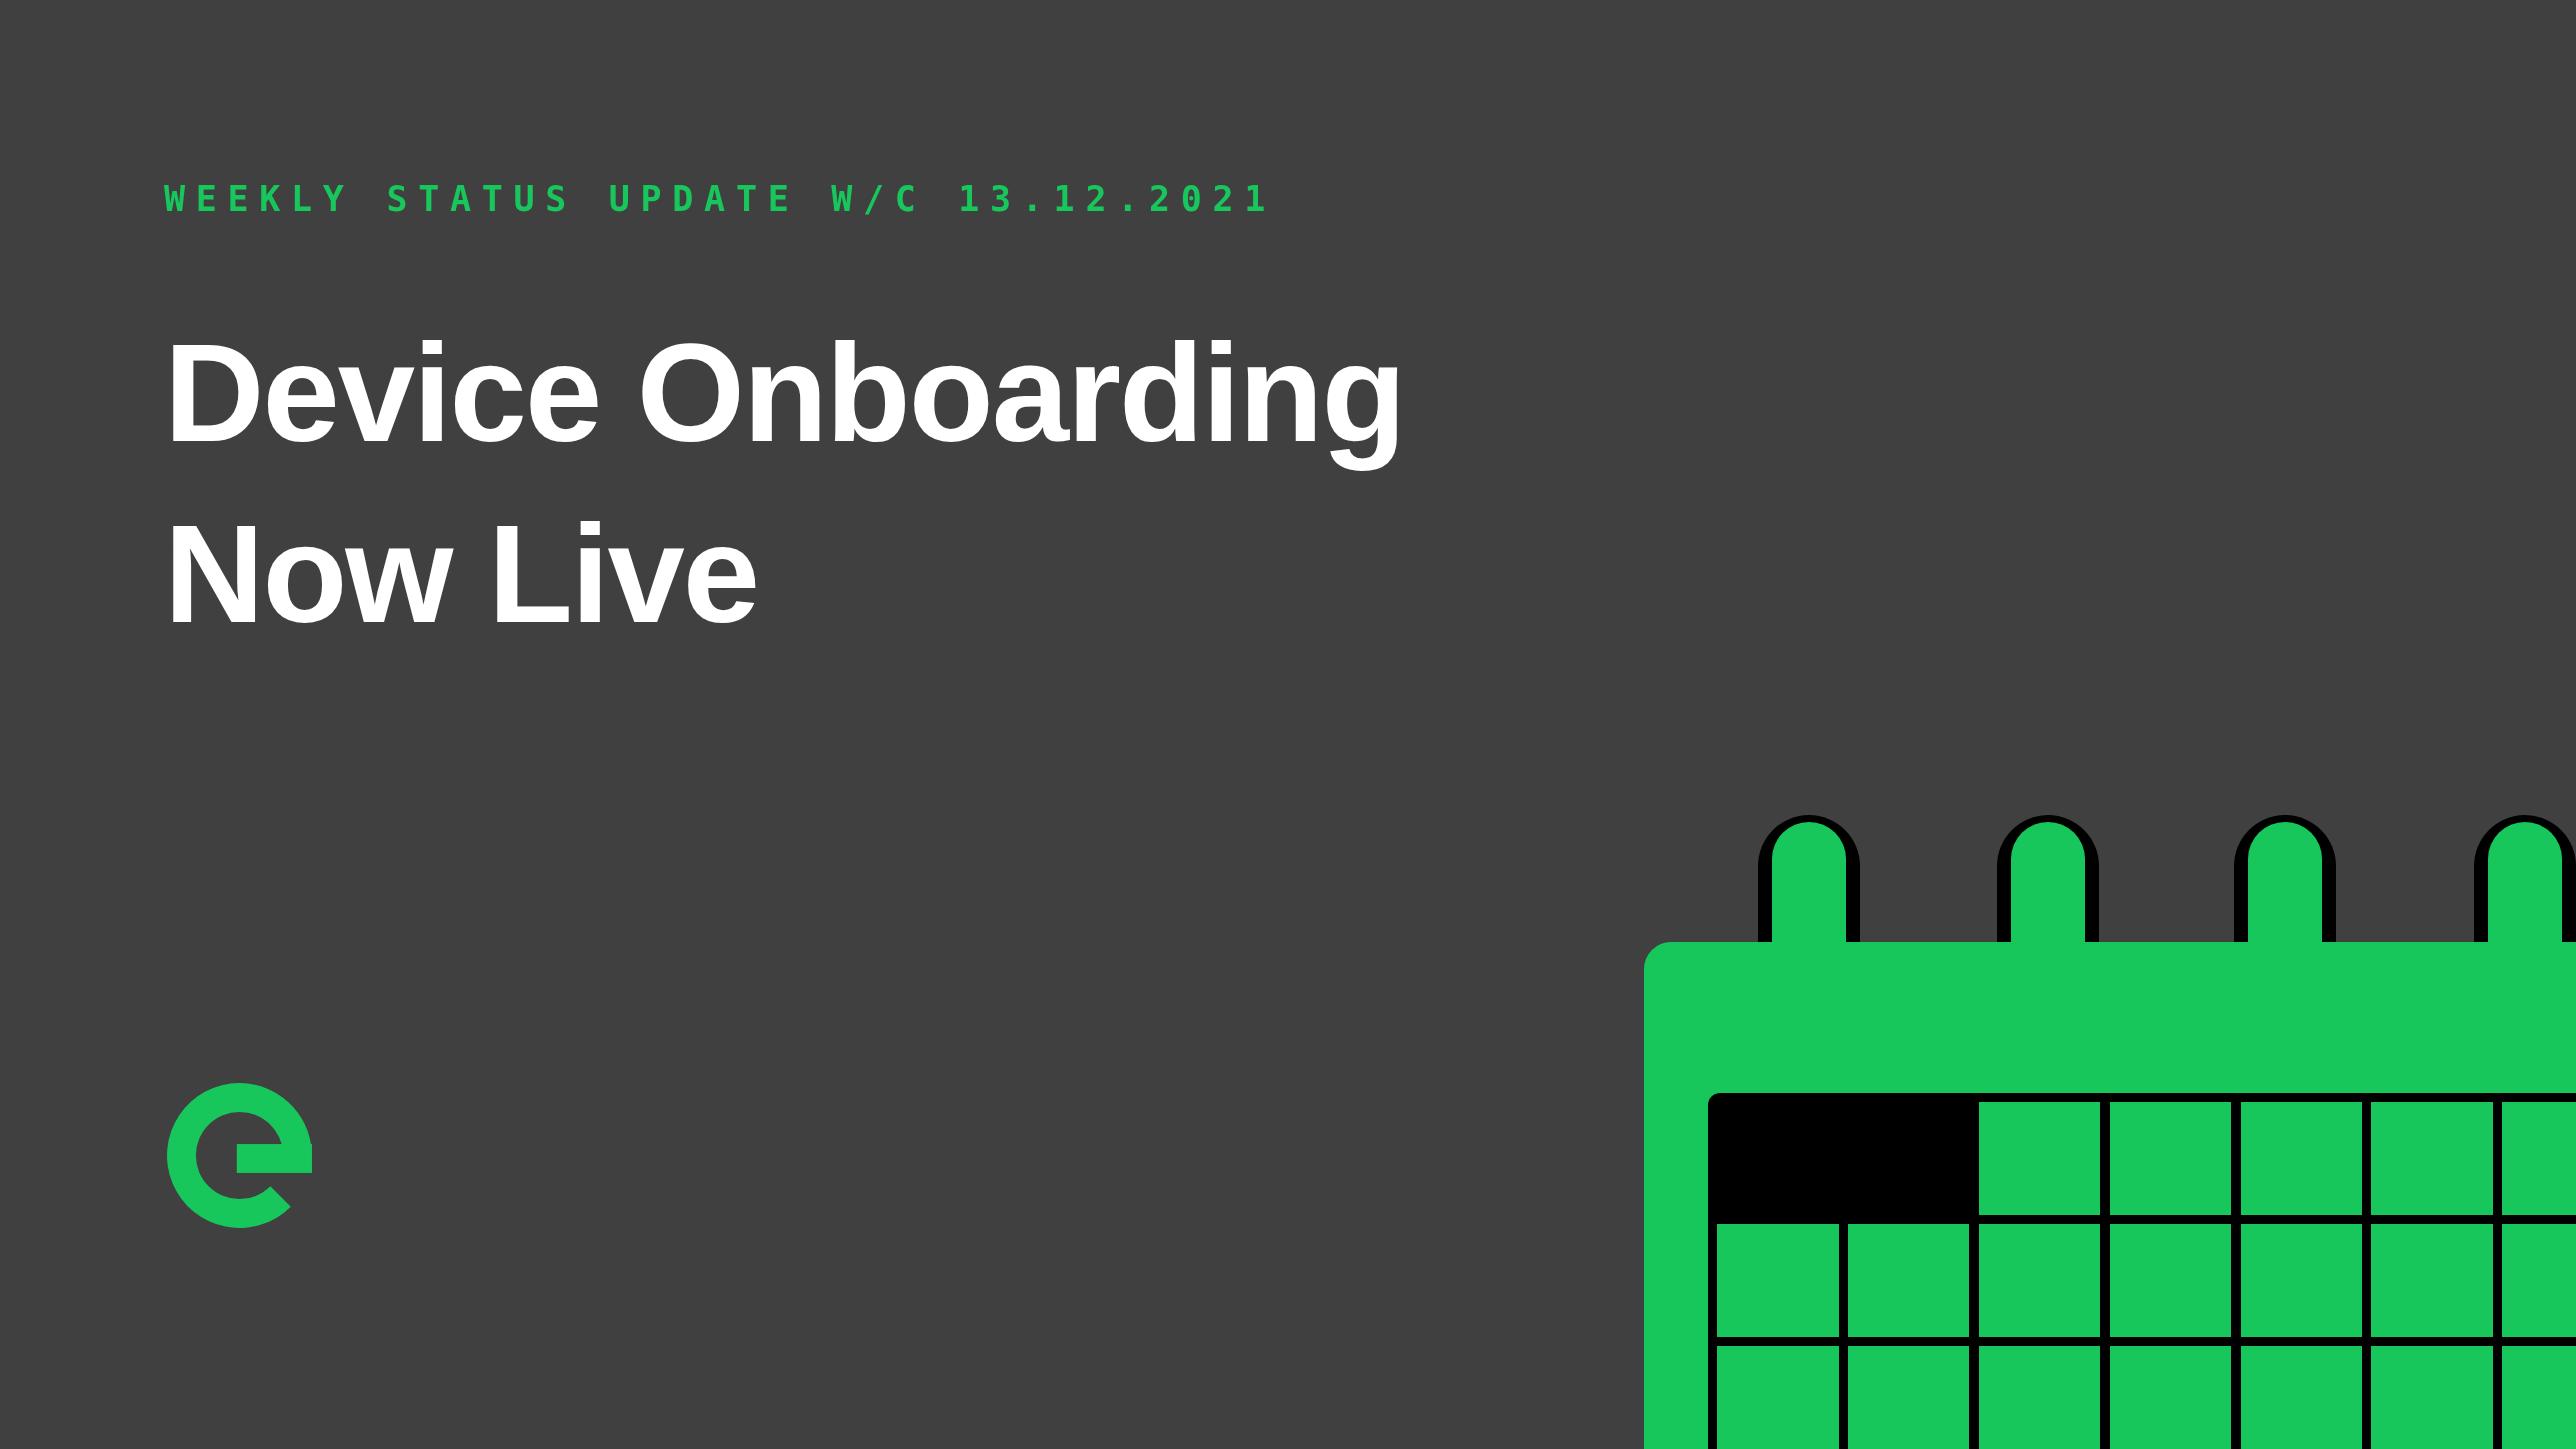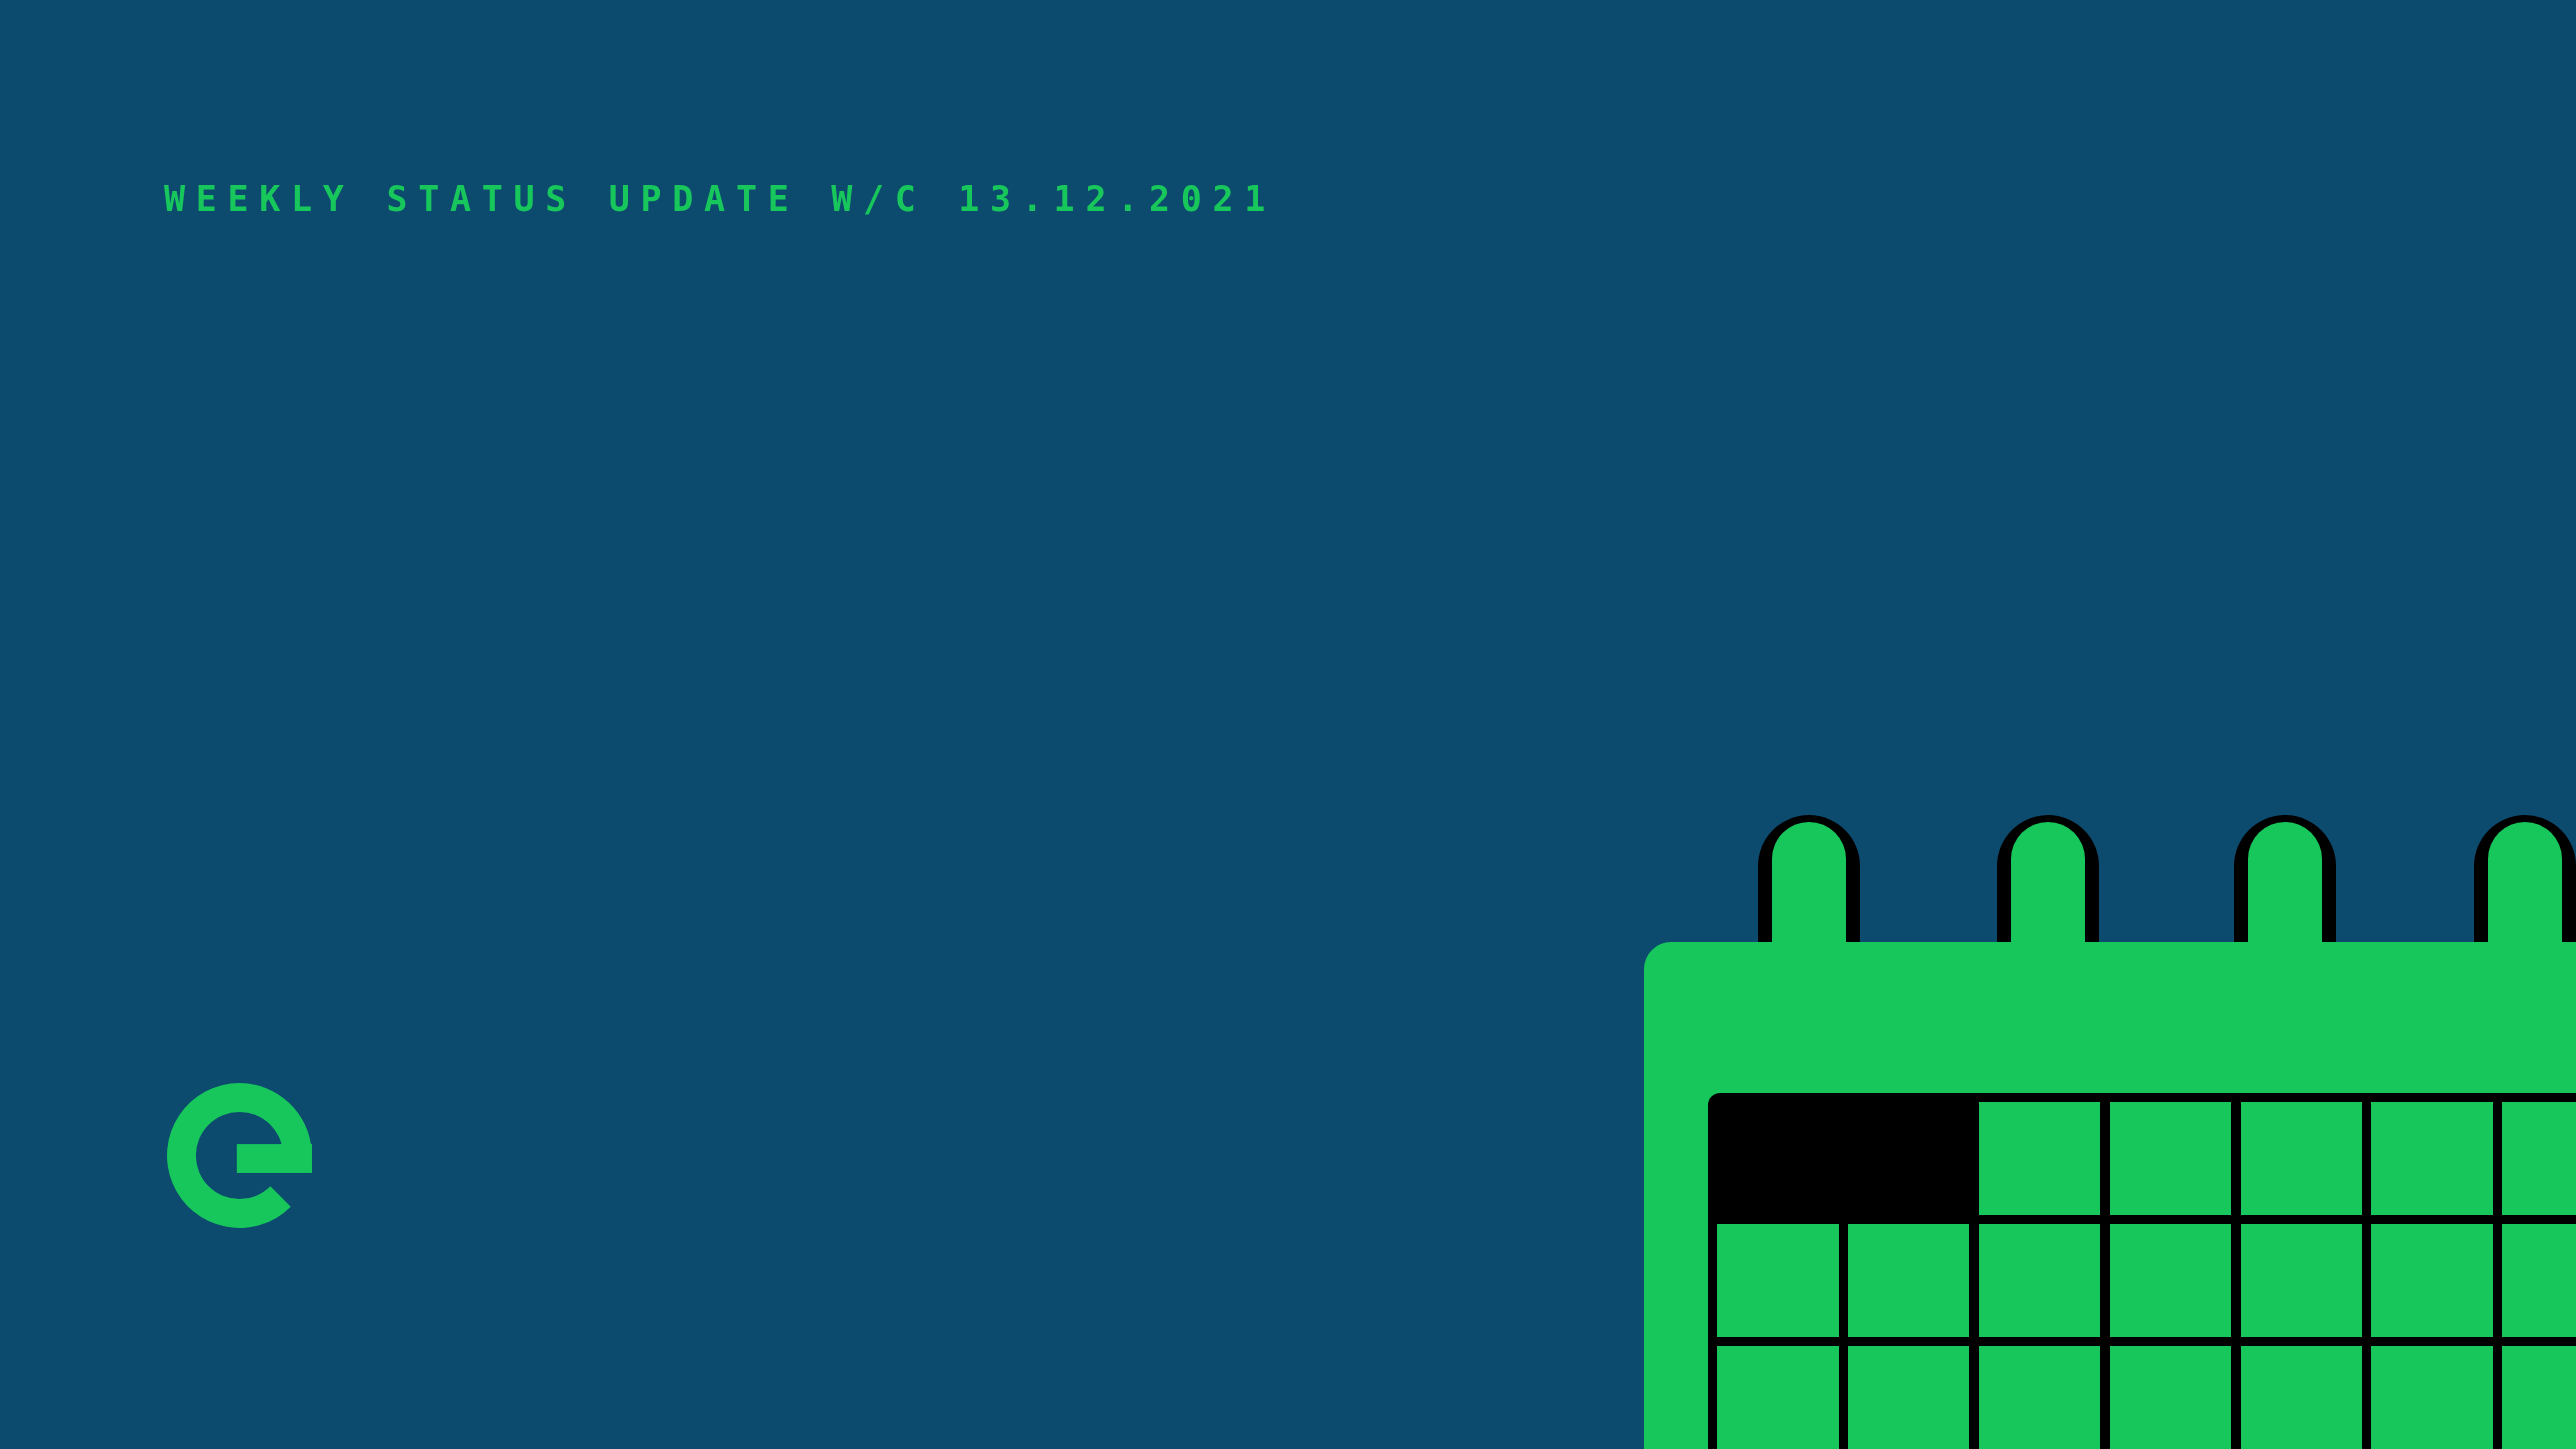--- a/index.html
+++ b/index.html
@@ -4,21 +4,21 @@
 <style>
   html, body {
     margin: 0;
     padding: 0;
     background: #000000;
   }
   #stage {
     position: relative;
     width: 2576px;
     height: 1449px;
-    background: #0c4a6e;
+    background: #404040;
     overflow: hidden;
     font-family: "Liberation Sans", sans-serif;
   }
 
   
   #eyebrow {
     position: absolute;
     left: 164px;
     top: 182px;
     font-family: "DejaVu Sans Mono", "Liberation Mono", monospace;
@@ -119,20 +119,24 @@
   .cal-cell { background: #18C75C; }
   .cal-cell.blank { background: #000000; }
 </style>
 </head>
 <body>
 
 <div id="stage">
 
   <div id="eyebrow">WEEKLY STATUS UPDATE W/C 13.12.2021</div>
 
+  <div id="headline">
+    <span class="hl-line">Device Onboarding</span>
+    <span class="hl-line">Now Live</span>
+  </div>
 
   <div id="logo-mark">
     <svg viewBox="0 0 228 228" xmlns="http://www.w3.org/2000/svg">
 
       <path d="M114 6
                a108 108 0 1 0 76.37 184.37
                l-30.41 -30.41
                a65 65 0 1 1 0 -91.92
                a65 65 0 0 1 18.6 38.96
                l 42.97 0

